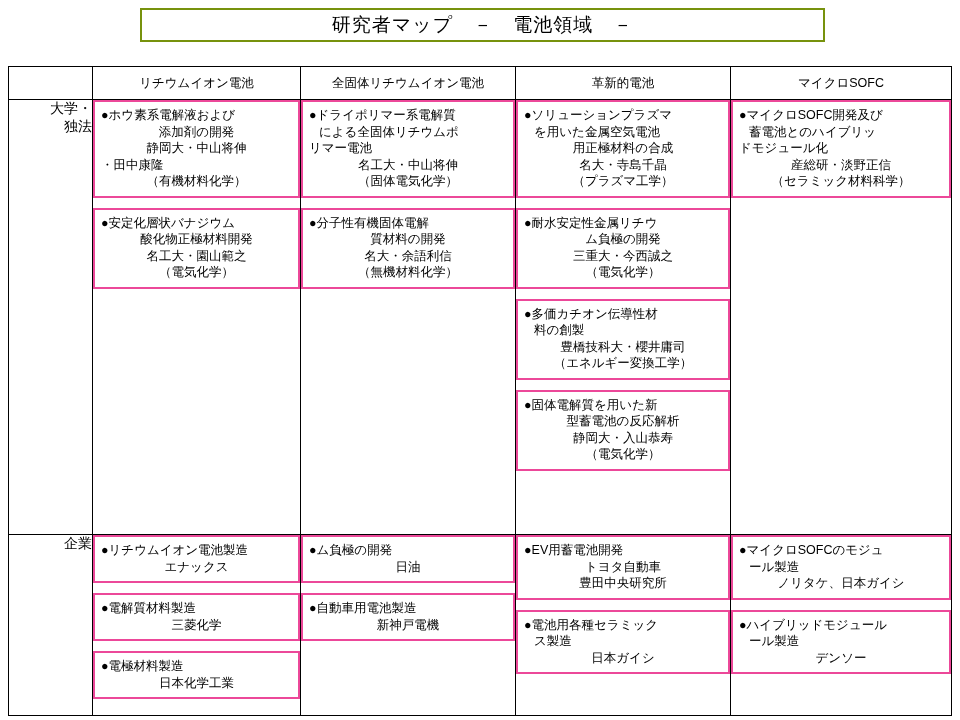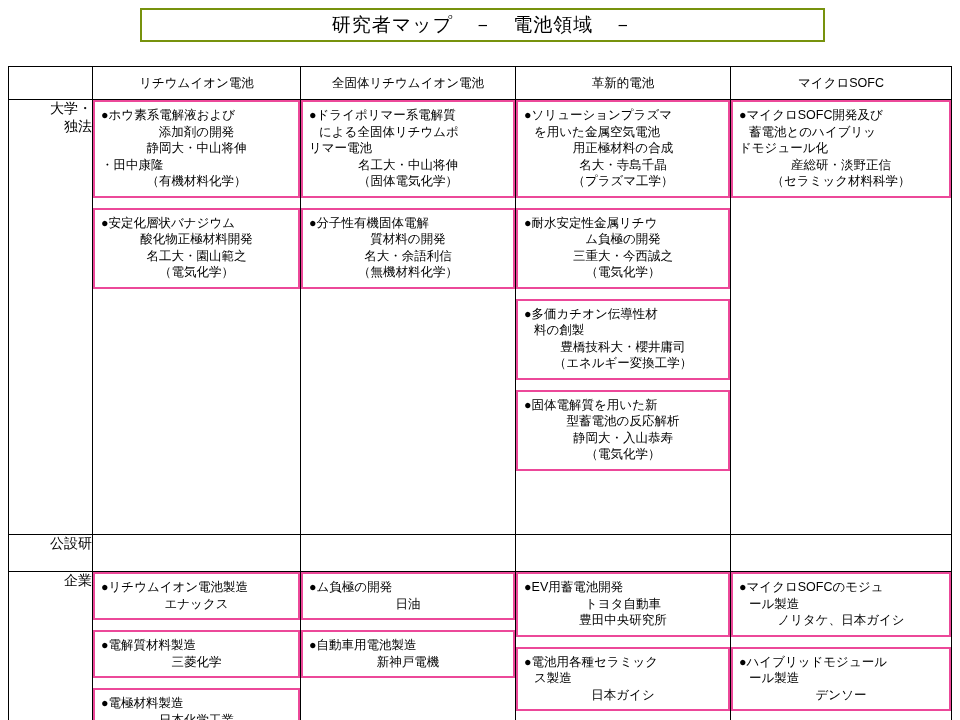--- a/index.html
+++ b/index.html
@@ -198,29 +198,20 @@
         <td class="cards-cell">
           <div class="card">
             <span class="card-line ln-head">●マイクロSOFC開発及び</span>
             <span class="card-line ln-cont">蓄電池とのハイブリッ</span>
             <span class="card-line ln-head">ドモジュール化</span>
             <span class="card-line ln-center">産総研・淡野正信</span>
             <span class="card-line ln-center">（セラミック材料科学）</span>
           </div>
         </td>
       </tr>
-      <tr class="row-kosetsu">
-        <td class="rowlabel-cell">
-          <span class="rl-inner">公設研</span>
-        </td>
-        <td class="cards-cell"></td>
-        <td class="cards-cell"></td>
-        <td class="cards-cell"></td>
-        <td class="cards-cell"></td>
-      </tr>
       <tr class="row-kigyo">
         <td class="rowlabel-cell">
           <span class="rl-inner">企業</span>
         </td>
         <td class="cards-cell">
           <div class="card">
             <span class="card-line ln-head">●リチウムイオン電池製造</span>
             <span class="card-line ln-center">エナックス</span>
           </div>
           <div class="card">

